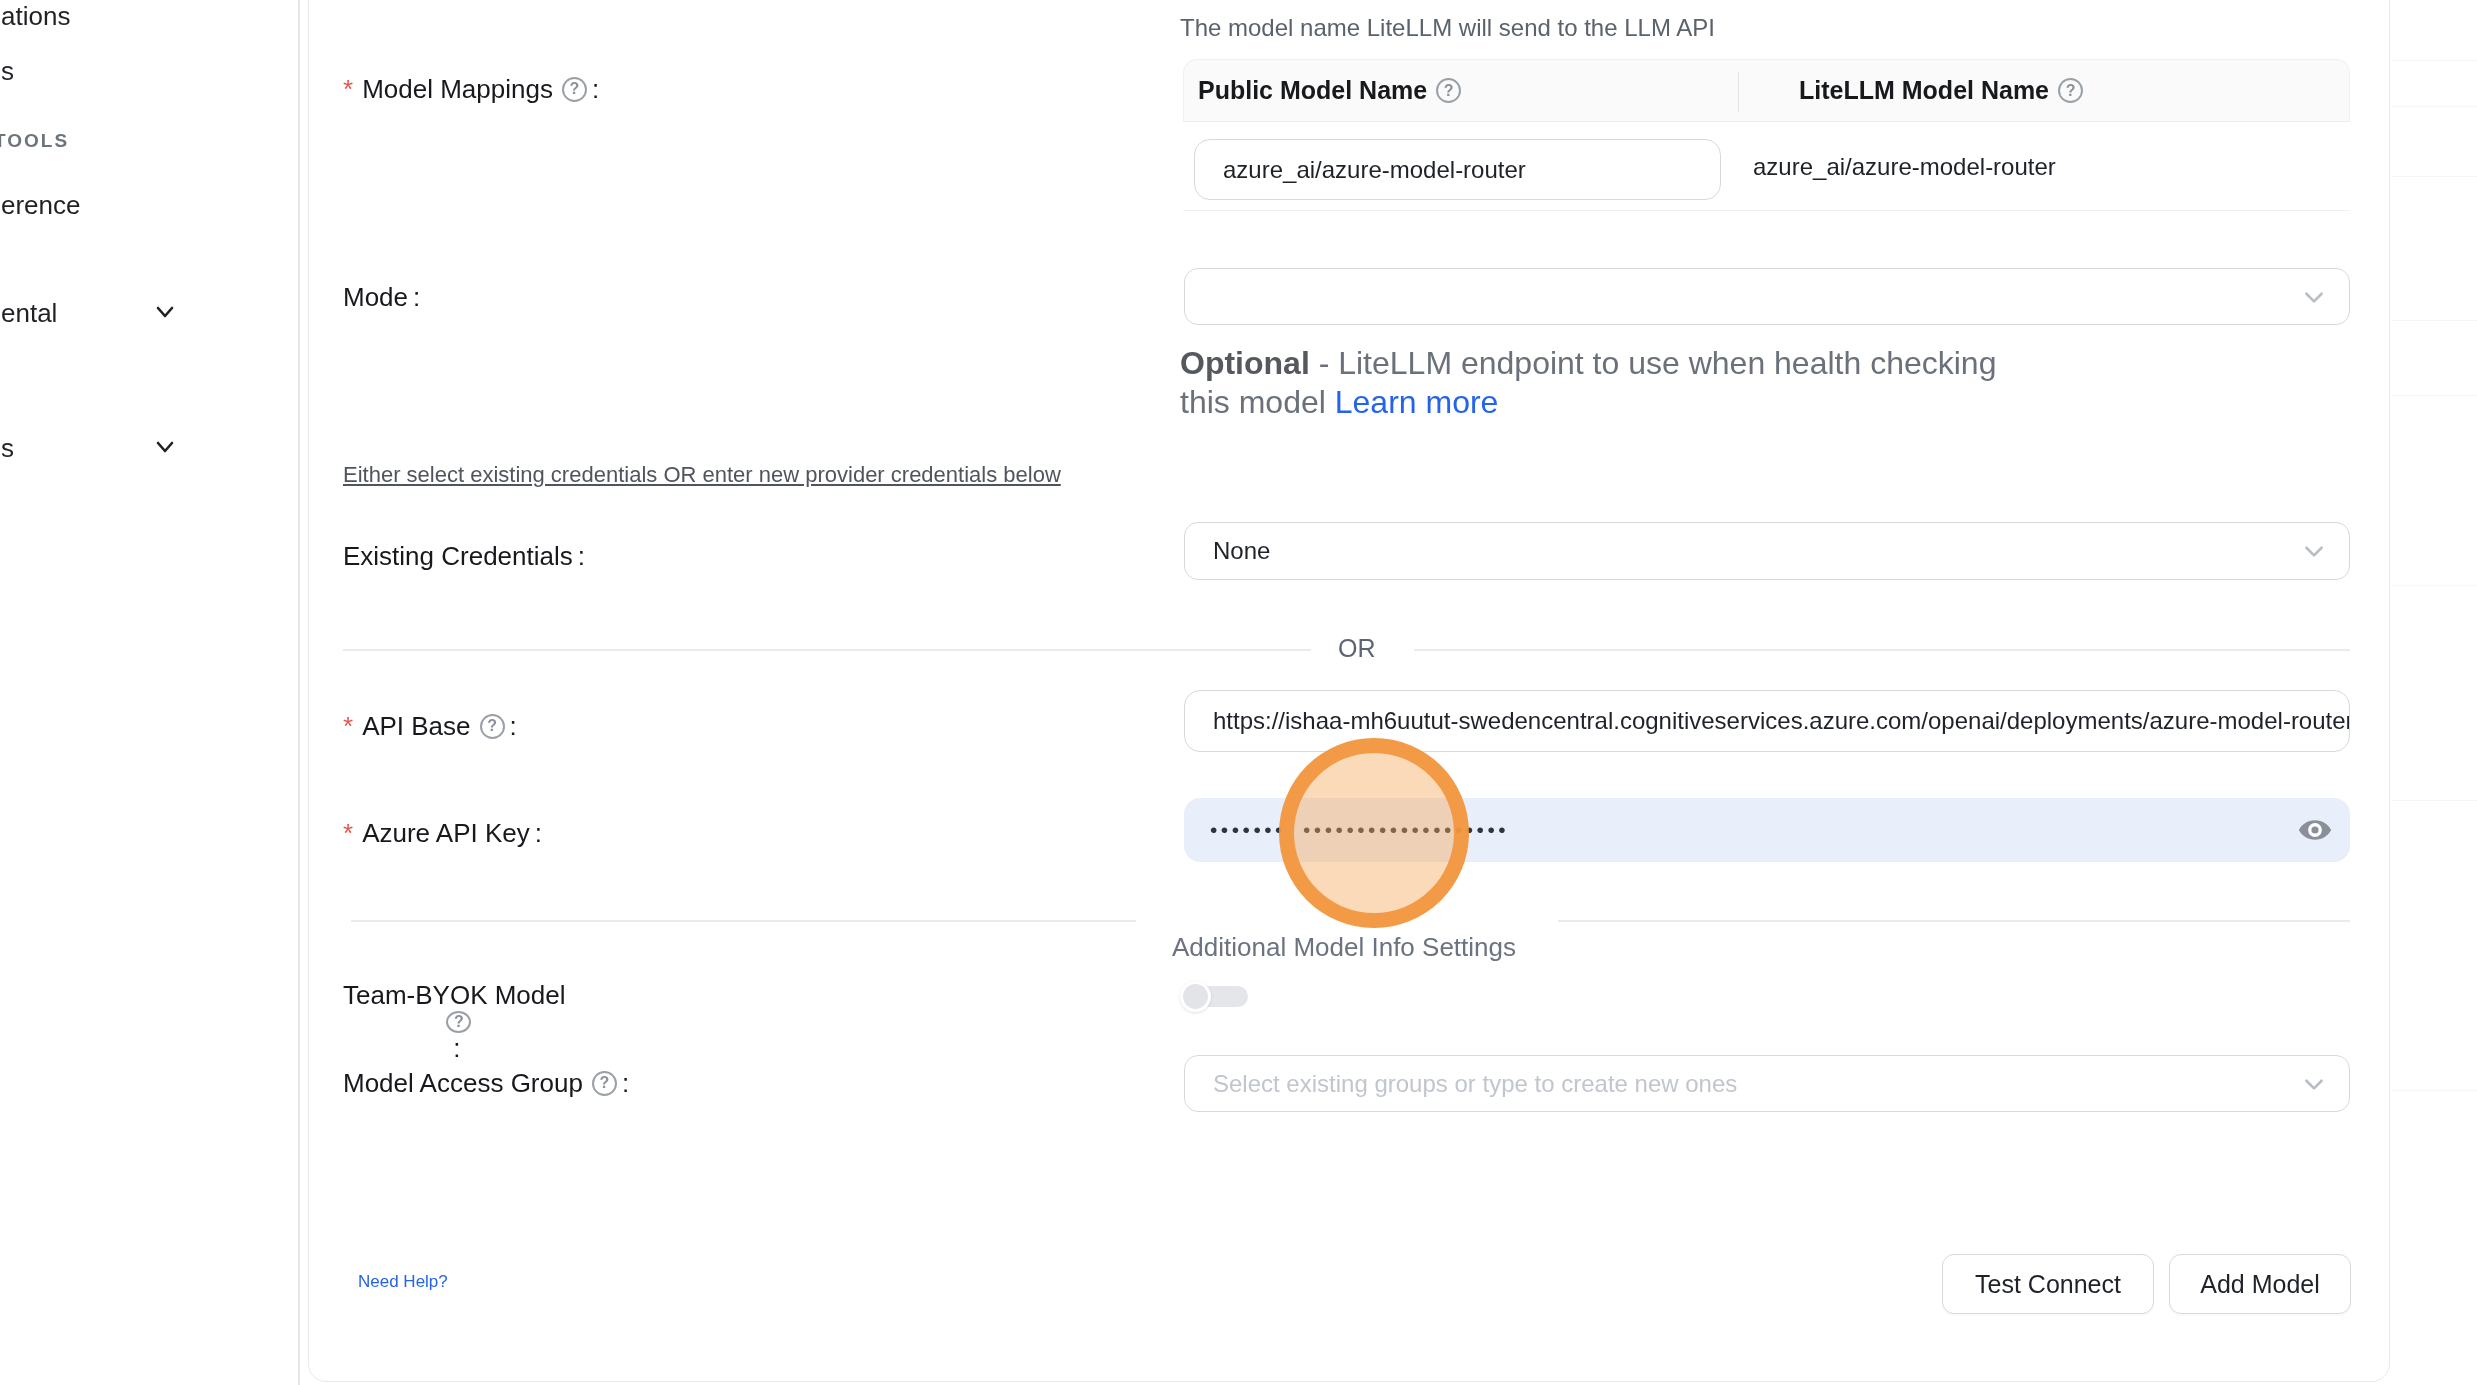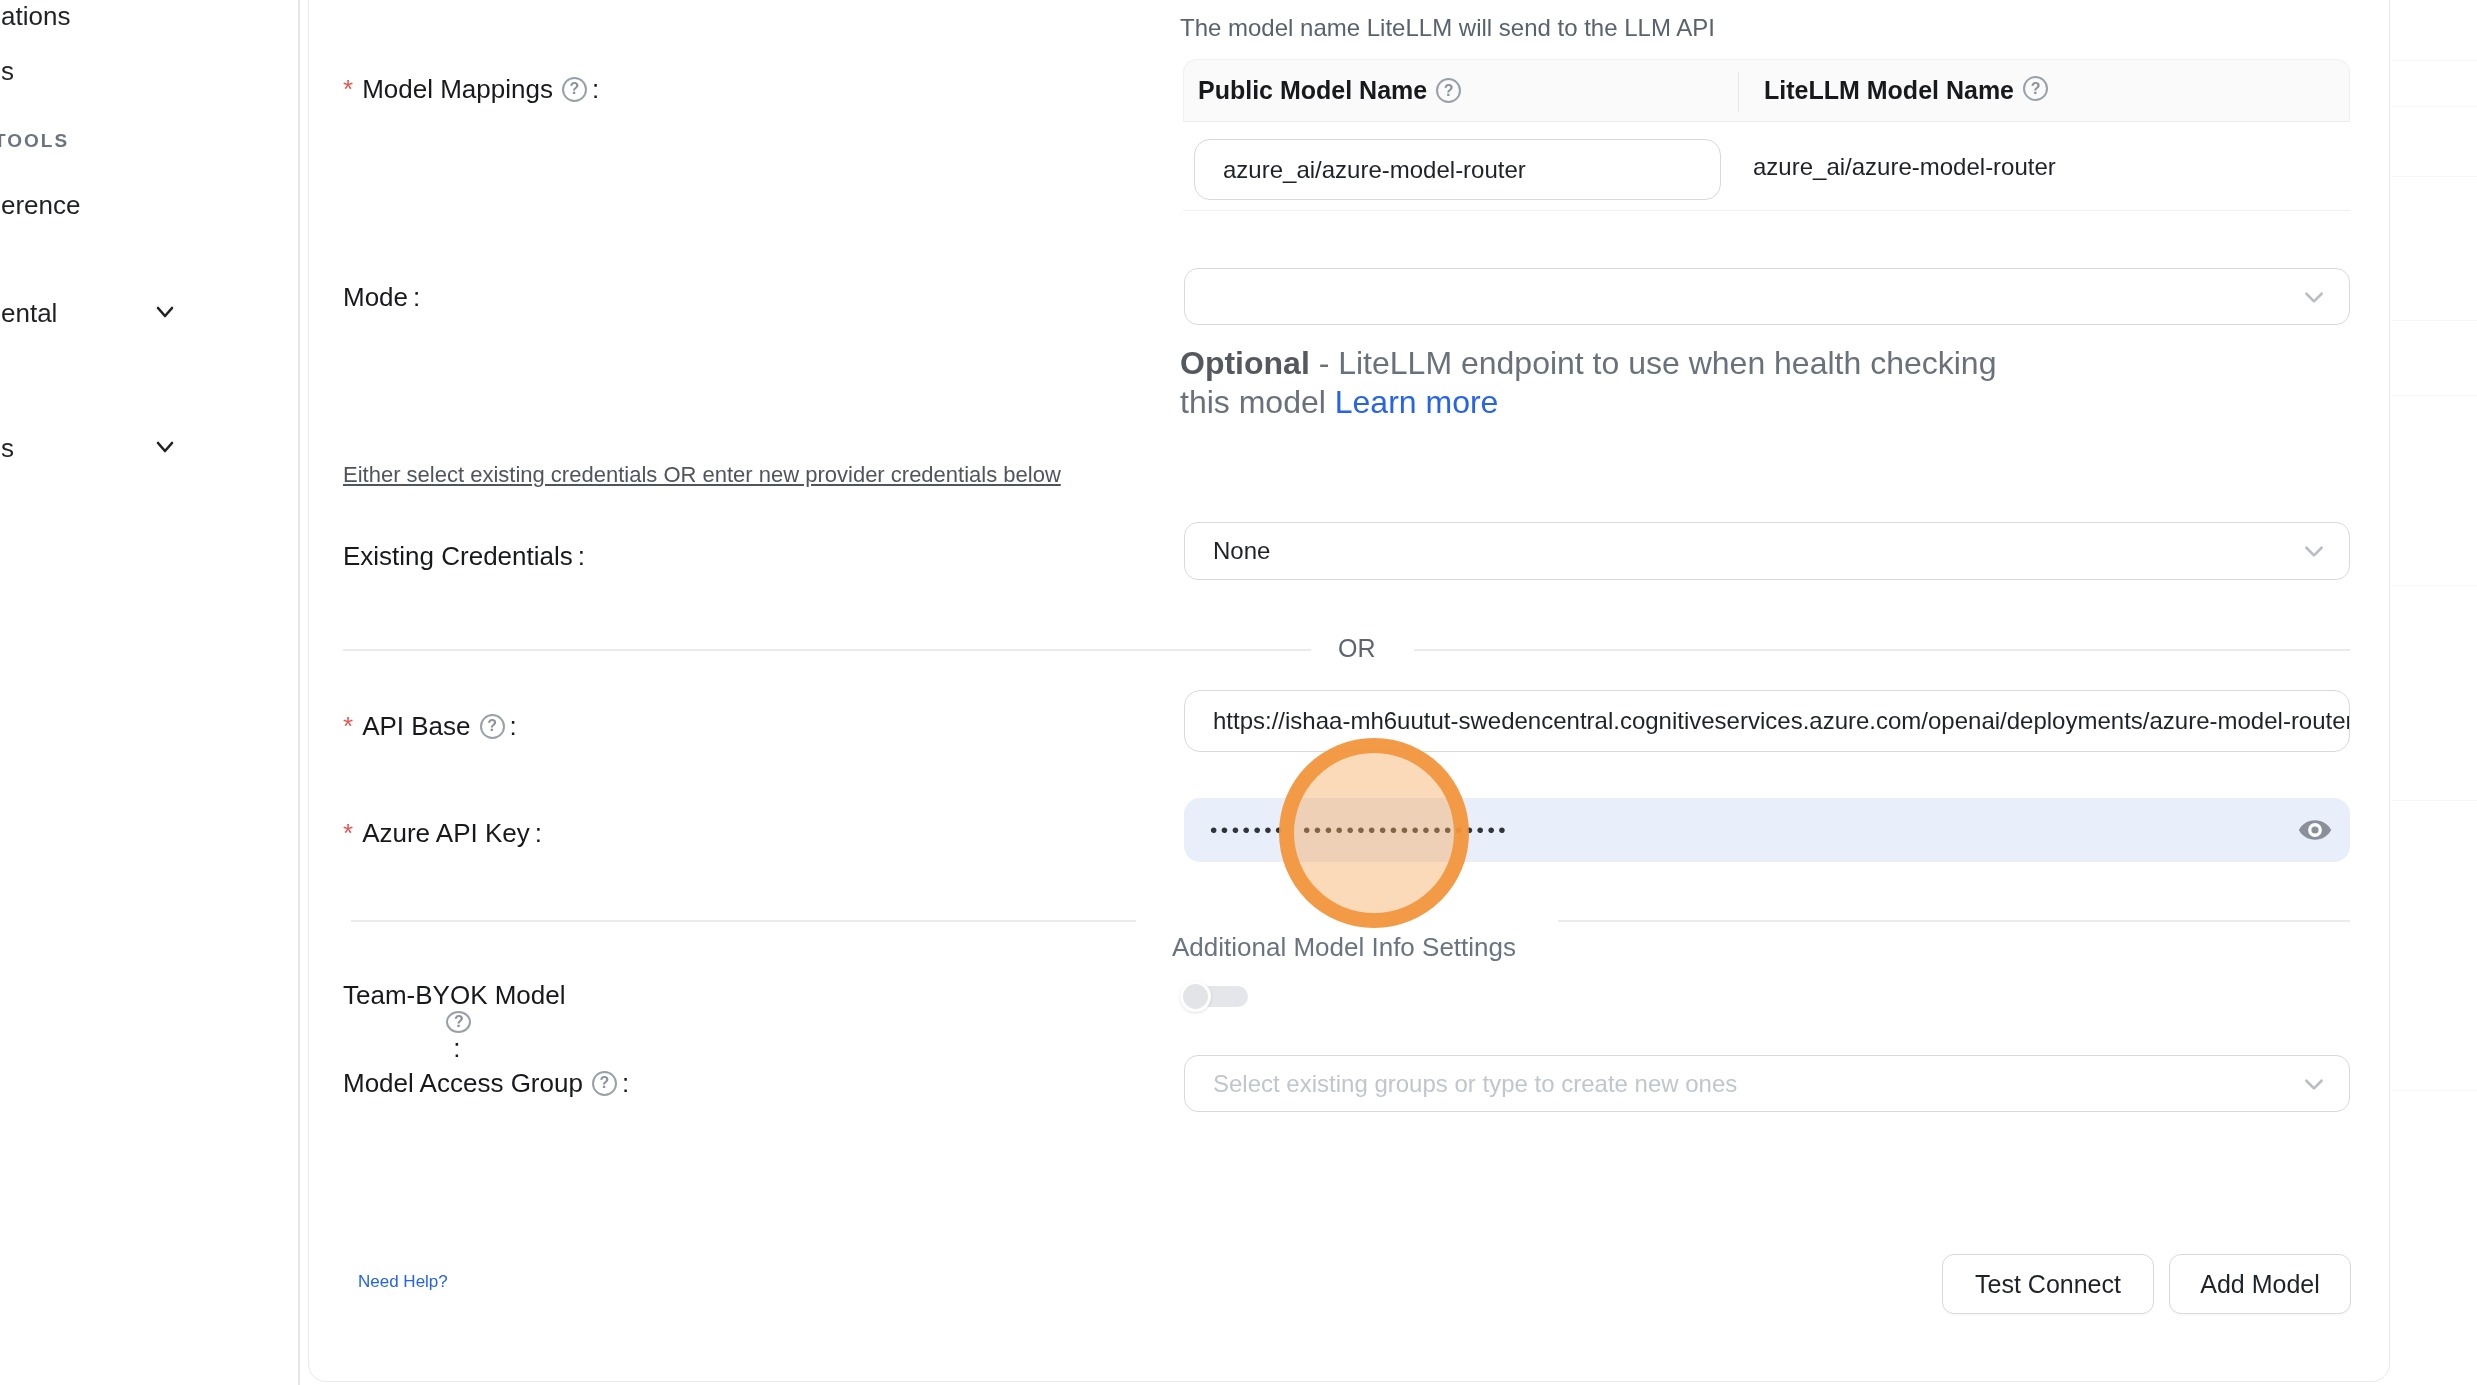--- a/index.html
+++ b/index.html
@@ -24,23 +24,23 @@
   .qicon { display:inline-flex; align-items:center; justify-content:center; width:25px; height:25px; border:2px solid #99a0a8; border-radius:50%; color:#8a919a; font-size:16px; font-weight:700; margin-left:9px; }
   .colon { margin-left:5px; }
 
   
   .control { position:absolute; left:1184px; width:1166px; background:#fff; border:1.5px solid #d9d9d9; border-radius:14px; display:flex; align-items:center; }
   .control .val { padding-left:28px; font-size:24px; color:#1f2329; white-space:nowrap; overflow:hidden; }
   .sel-chevron { position:absolute; width:26px; height:26px; right:22px; top:50%; transform:translateY(-50%); }
 
   
   .map-table { position:absolute; left:1183px; top:59px; width:1167px; }
-  .map-head { position:relative; height:63px; background:#fafafa; border:1px solid #f0f0f0; border-bottom:1px solid #ececec; border-radius:14px 14px 0 0; display:flex; align-items:center; }
+  .map-head { position:relative; height:63px; background:#fafafa; border:1px solid #f0f0f0; border-bottom:1px solid #ececec; border-radius:14px 14px 0 0; display:flex; align-items:center;gap:35px; }
   .map-head .h1 { padding-left:14px; width:554px; font-weight:700; font-size:25px; color:#17191d; display:flex; align-items:center; }
-  .map-head .h2 { padding-left:26px; font-weight:700; font-size:25px; color:#17191d; display:flex; }
+  .map-head .h2 { padding-left:26px; font-weight:700; font-size:25px; color:#17191d; display:flex; align-items:center; }
   .head-div { position:absolute; left:554px; top:12px; width:1px; height:40px; background:#e4e4e4; }
   .map-body { position:relative; height:89px; border-bottom:1px solid #f0f0f0; }
   .map-input { position:absolute; left:11px; top:17px; width:527px; height:61px; border:1.5px solid #d9d9d9; border-radius:16px; background:#fff; display:flex; align-items:center; }
   .map-input span { padding-left:28px; font-size:24px; color:#1f2329; white-space:nowrap; }
   .map-static { position:absolute; left:570px; top:0; height:89px; display:flex; align-items:center; font-size:24px; color:#1f2329; }
 
   
   .hline { position:absolute; height:2px; background:#ebebeb; }
   .div-text { position:absolute; color:#5d6470; font-size:25px; white-space:nowrap; }
 

